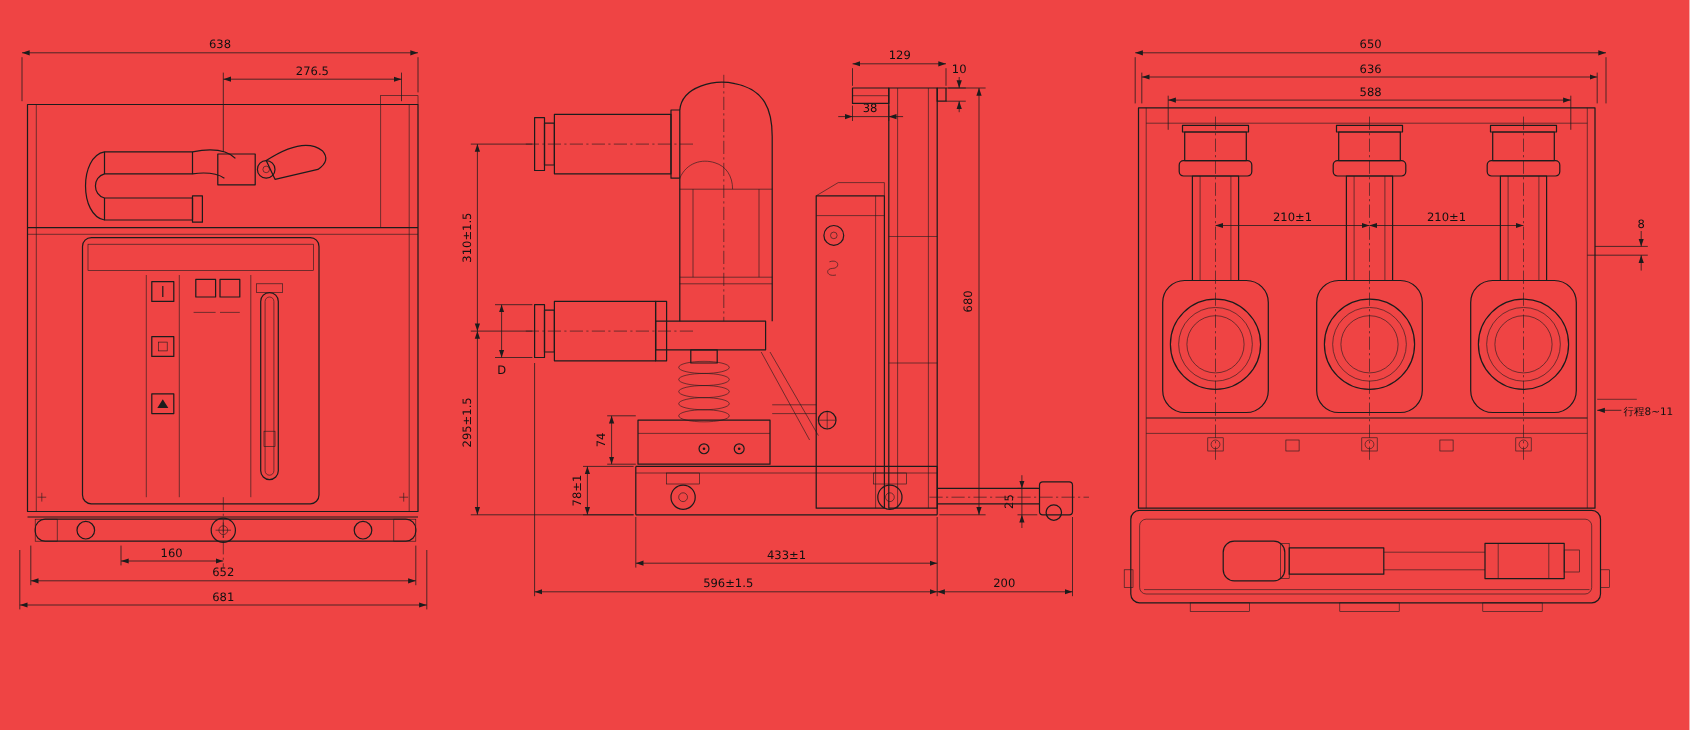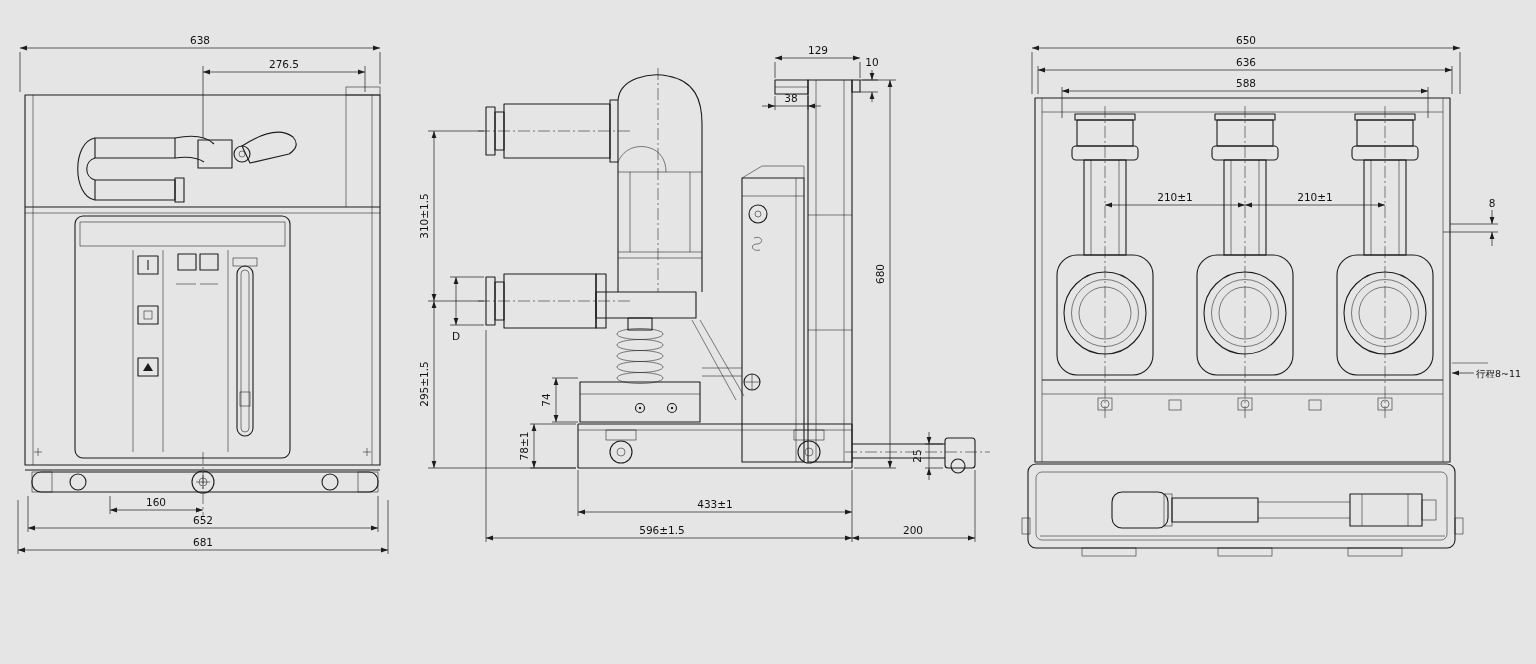--- a/index.html
+++ b/index.html
@@ -1,16 +1,16 @@
 <!DOCTYPE html>
 <html><head>
 <meta charset="utf-8">
 <style>
   html,body{margin:0;padding:0;background:#fff}
-  .stage{position:relative;width:1536px;height:664px;background:#e5e5e5;overflow:hidden;
+  .stage{position:relative;width:1536px;height:664px;background:#ef4444;overflow:hidden;
          font-family:"DejaVu Sans",sans-serif}
   svg{display:block}
   .ln{stroke:#1c1c1c;stroke-width:1.1;fill:none;stroke-linejoin:round}
   .tn{stroke:#1c1c1c;stroke-width:.55;fill:none}
   .dm{stroke:#1c1c1c;stroke-width:.7;fill:none}
   .cl{stroke:#1c1c1c;stroke-width:.55;fill:none;stroke-dasharray:12 3 2 3}
   .fl{fill:#1c1c1c;stroke:none}
   .dimtxt{font-family:"DejaVu Sans",sans-serif;font-size:10.5px;fill:#111}
 </style>
 </head>

